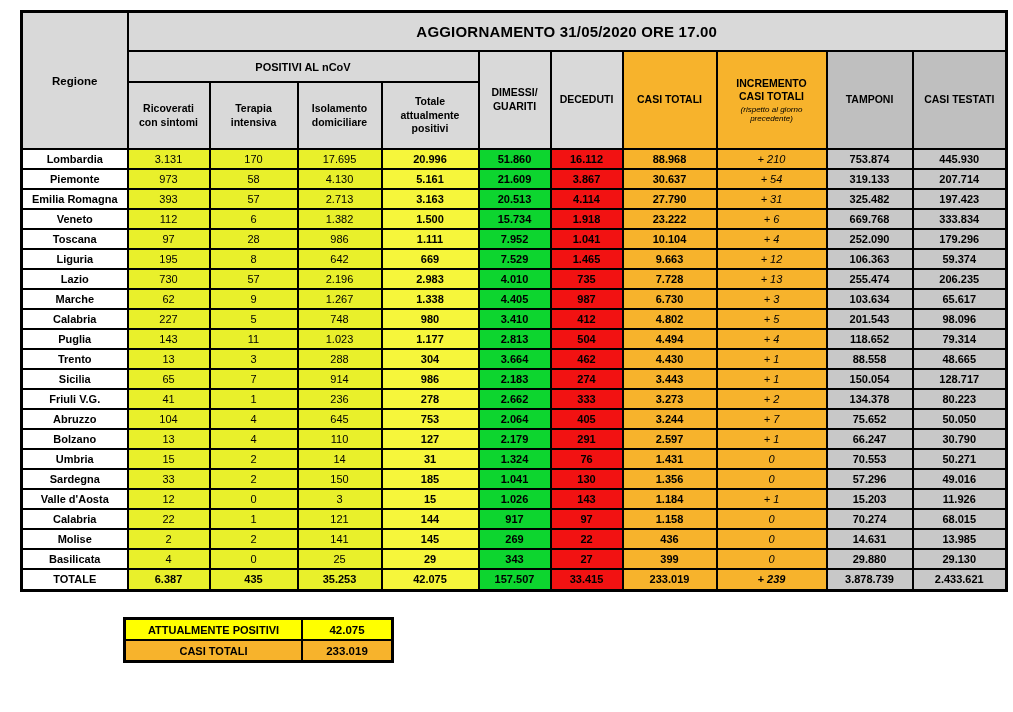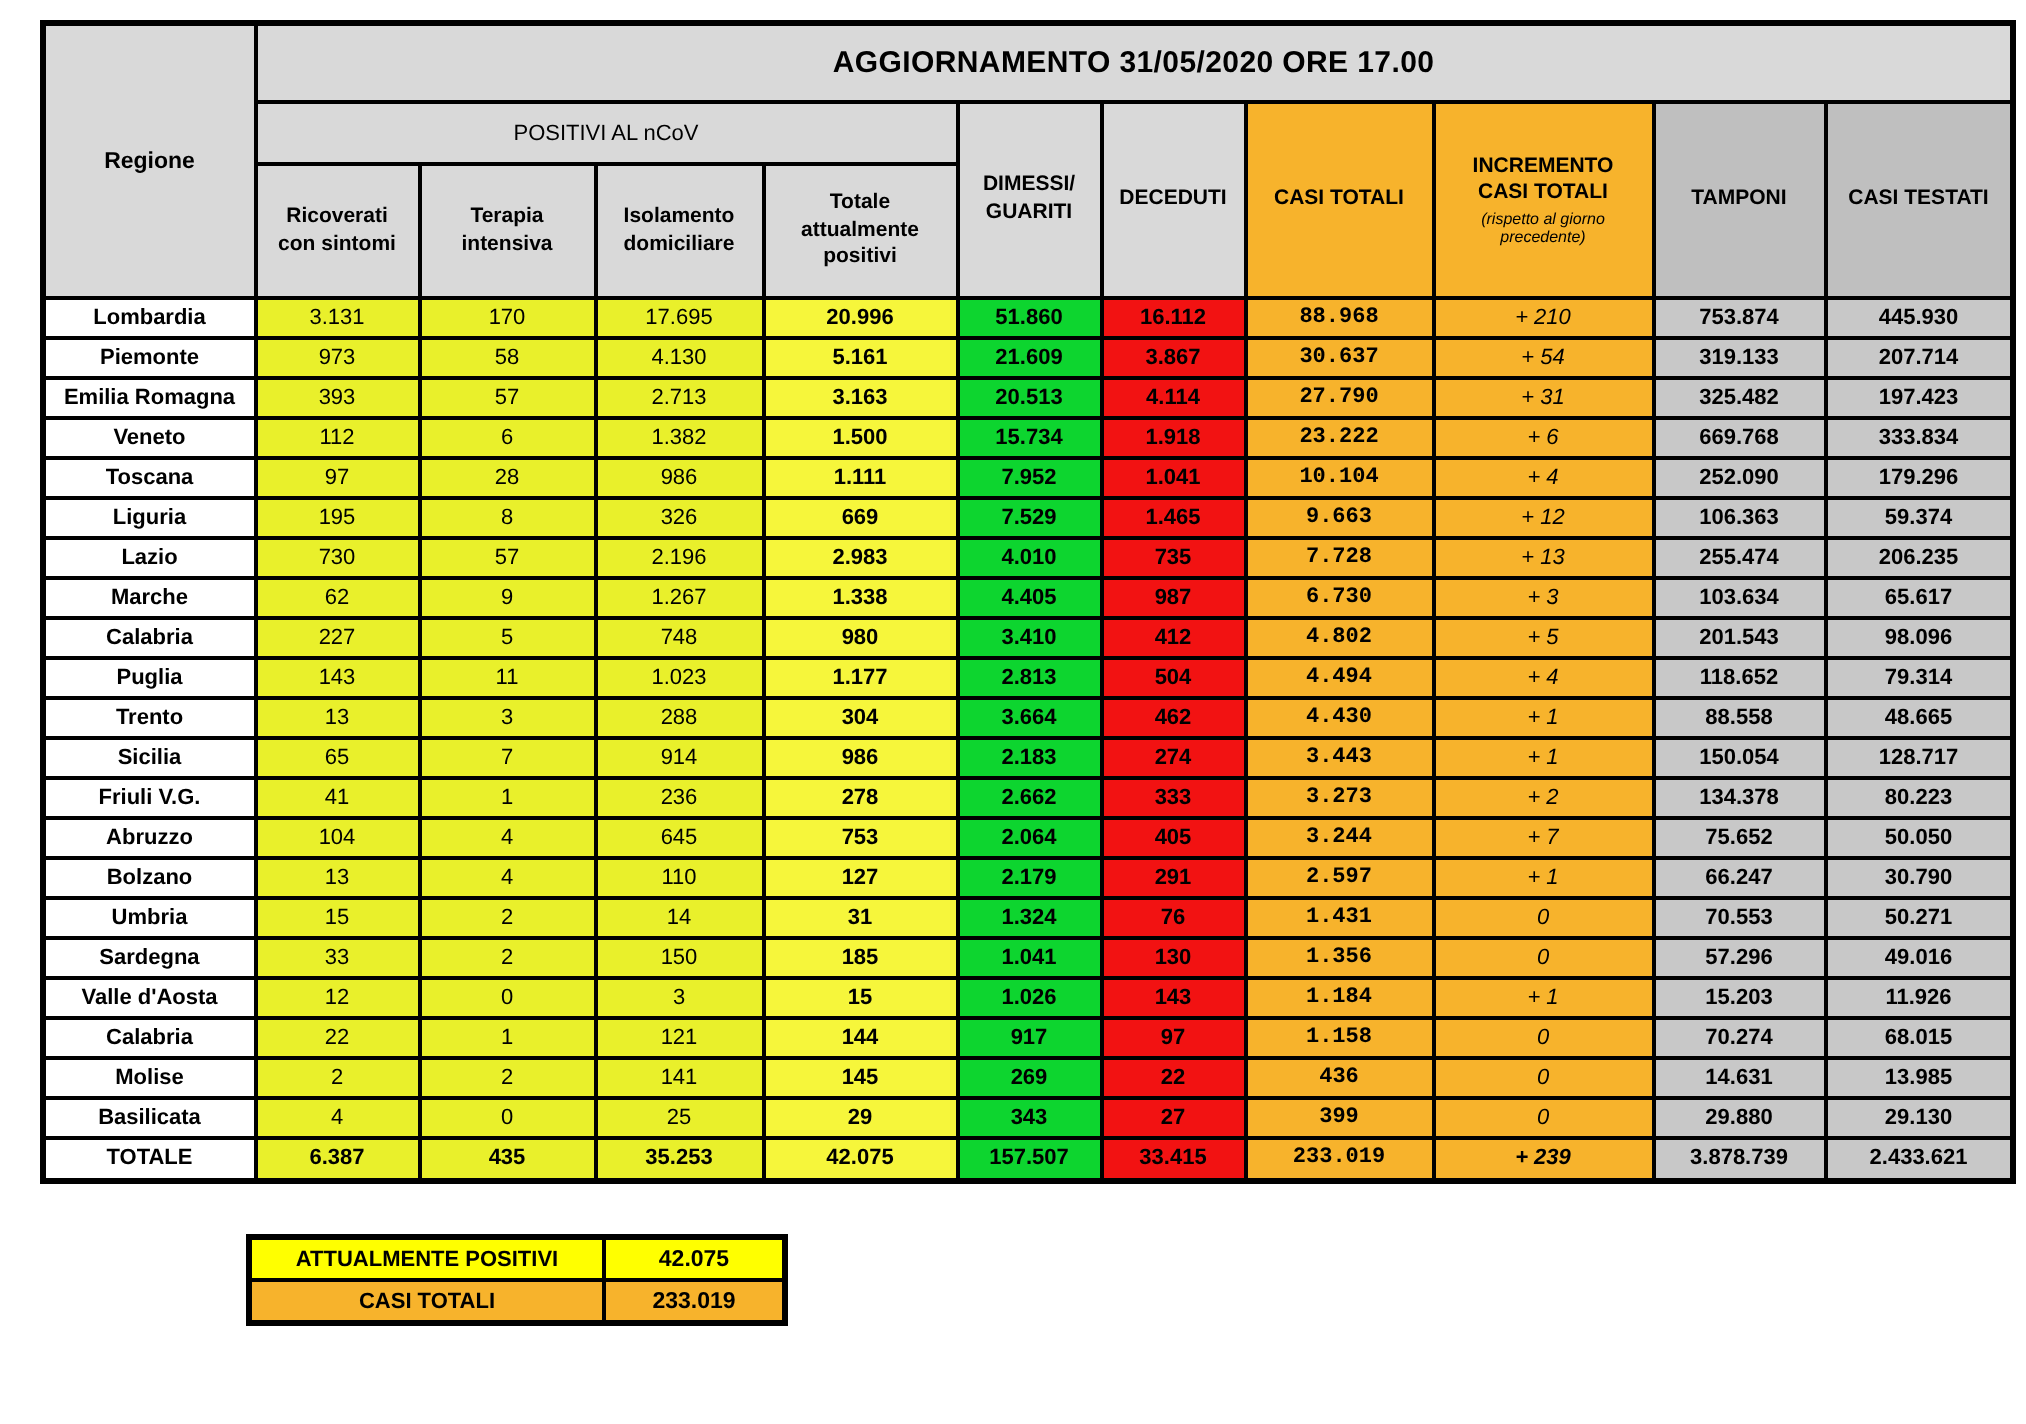--- a/index.html
+++ b/index.html
@@ -10,33 +10,33 @@
   table{border-collapse:collapse;table-layout:fixed;}
   #main-table{position:absolute;left:20px;top:10px;width:985px;border:3px solid #000;}
   #main-table th,#main-table td{
     border:2px solid #000;text-align:center;vertical-align:middle;
     padding:0 1px;overflow:hidden;
   }
   .h-light{background:var(--gray_header_light);}
   .h-orange{background:var(--orange);}
   .h-gray{background:var(--gray_header_dark);}
   .th-title{font-size:15px;font-weight:bold;height:37px;letter-spacing:.2px;}
-  .th-group{font-size:11px;font-weight:normal;height:29px;}
+  .th-group{font-size:11px;font-weight:bold;height:29px;}
   .th-sub{font-size:10.5px;font-weight:bold;line-height:1.3;height:65px;}
   .th-regione{font-size:11.5px;font-weight:bold;}
   .pre{white-space:pre-line;}
   .note{font-size:8px;font-style:italic;font-weight:normal;line-height:1.15;margin-top:1px;}
   #main-table td{font-size:11px;line-height:1;}
   tr.data{height:20px;}
   .c-region{background:#ffffff;font-weight:bold;}
   .c-y{background:var(--yellow_cells);}
   .c-yt{background:var(--yellow_total);font-weight:bold;}
   .c-g{background:var(--green);font-weight:bold;}
   .c-r{background:var(--red);font-weight:bold;}
-  .c-o{background:var(--orange);font-weight:bold;font-family:Liberation Mono, monospace;}
+  .c-o{background:var(--orange);font-weight:bold;}
   .c-i{background:var(--orange);font-style:italic;}
   .c-gr{background:var(--gray_cells);font-weight:bold;}
   tr.total-row{height:21px;}
   tr.total-row td{border-top:3px solid #000;font-weight:bold;}
   #summary-table{position:absolute;left:123px;top:617px;border:3px solid #000;}
   #summary-table td{
     border:2px solid #000;text-align:center;vertical-align:middle;
     font-weight:bold;font-size:11px;height:19px;padding:0 2px;
   }
   #summary-table td.lbl{width:171px;}
@@ -153,21 +153,21 @@
         <td class="c-r">1.041</td>
         <td class="c-o">10.104</td>
         <td class="c-i">+ 4</td>
         <td class="c-gr">252.090</td>
         <td class="c-gr">179.296</td>
       </tr>
       <tr class="data">
         <td class="c-region">Liguria</td>
         <td class="c-y">195</td>
         <td class="c-y">8</td>
-        <td class="c-y">326</td>
+        <td class="c-y">642</td>
         <td class="c-yt">669</td>
         <td class="c-g">7.529</td>
         <td class="c-r">1.465</td>
         <td class="c-o">9.663</td>
         <td class="c-i">+ 12</td>
         <td class="c-gr">106.363</td>
         <td class="c-gr">59.374</td>
       </tr>
       <tr class="data">
         <td class="c-region">Lazio</td>

